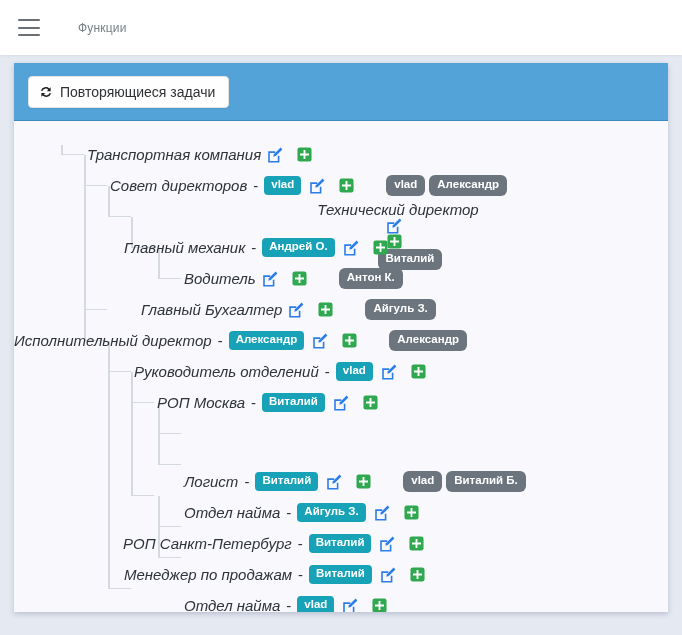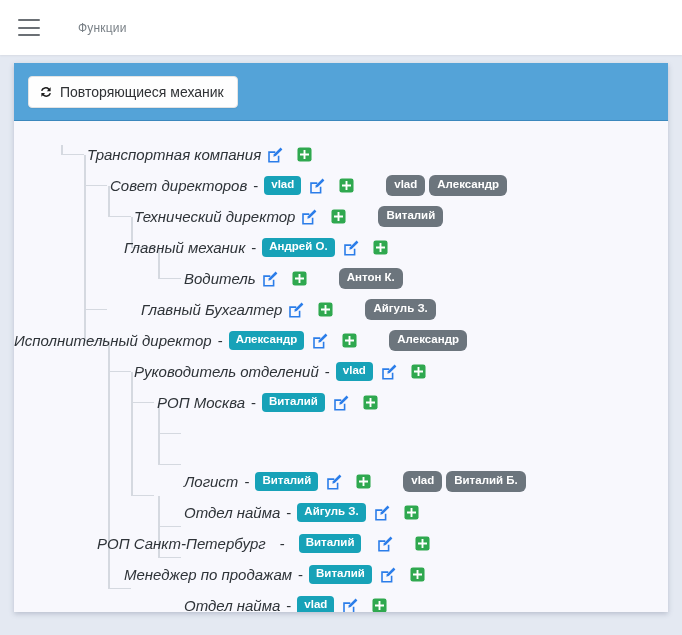--- a/index.html
+++ b/index.html
@@ -183,21 +183,21 @@
 </div>
 
 <div class="page">
   <div class="card">
 
     <div class="card-header">
       <div class="btn-recurring">
         <svg class="icon-refresh" viewBox="0 0 16 16">
           <path d="M2.2 6.2a5.9 5.9 0 0 1 9.6-2.1l1.5-1.5V7H8.9l1.7-1.7a4.2 4.2 0 0 0-6.8 1.5zM13.8 9.8a5.9 5.9 0 0 1-9.6 2.1l-1.5 1.5V9h4.4l-1.7 1.7a4.2 4.2 0 0 0 6.8-1.5z" fill="#1c1c1c"></path>
         </svg>
-        <span>Повторяющиеся механик</span>
+        <span>Повторяющиеся задачи</span>
       </div>
     </div>
 
     <div class="tree">
       <svg class="lines" viewBox="0 0 654 470" preserveAspectRatio="none">
           <line x1="71" y1="33.5" x2="71" y2="219.5" stroke="#d5d9e0" stroke-width="1.4" shape-rendering="crispEdges"></line>
           <line x1="71" y1="64.5" x2="93" y2="64.5" stroke="#d5d9e0" stroke-width="1.4" shape-rendering="crispEdges"></line>
           <line x1="71" y1="188.5" x2="93" y2="188.5" stroke="#d5d9e0" stroke-width="1.4" shape-rendering="crispEdges"></line>
           <line x1="71" y1="219.5" x2="93" y2="219.5" stroke="#d5d9e0" stroke-width="1.4" shape-rendering="crispEdges"></line>
           <line x1="95" y1="64.5" x2="95" y2="95.5" stroke="#d5d9e0" stroke-width="1.4" shape-rendering="crispEdges"></line>
@@ -251,21 +251,21 @@
               <svg class="icon-plus" viewBox="0 0 16 16">
   <rect x="0.5" y="0.5" width="15" height="15" rx="2.5" fill="#2fa84f"></rect>
   <path d="M7 3.2h2v3.8h3.8v2H9v3.8H7V9H3.2V7H7z" fill="#ffffff"></path>
 </svg>
             </span>
             <span class="chips">
               <span class="badge-gray">vlad</span>
               <span class="badge-gray">Александр</span>
             </span>
           </div>
-          <div class="row" style="padding-left: 120px;">
+          <div class="row" style="padding-left: 120px; flex-direction: column;">
             <span class="row-label">Технический директор</span>
             <span class="act">
               <svg class="icon-edit" viewBox="0 0 16 16">
   <path d="M1.2 4.3h7.1v1.6H2.8v8h8v-5.1h1.6v6.7H1.2z" fill="#2b7de9"></path>
   <path d="M13.6 0.6l1.8 1.8-6.7 6.7-2.4.6.6-2.4z" fill="#2b7de9"></path>
 </svg>
             </span>
             <span class="act">
               <svg class="icon-plus" viewBox="0 0 16 16">
   <rect x="0.5" y="0.5" width="15" height="15" rx="2.5" fill="#2fa84f"></rect>
@@ -414,21 +414,21 @@
   <path d="M13.6 0.6l1.8 1.8-6.7 6.7-2.4.6.6-2.4z" fill="#2b7de9"></path>
 </svg>
             </span>
             <span class="act">
               <svg class="icon-plus" viewBox="0 0 16 16">
   <rect x="0.5" y="0.5" width="15" height="15" rx="2.5" fill="#2fa84f"></rect>
   <path d="M7 3.2h2v3.8h3.8v2H9v3.8H7V9H3.2V7H7z" fill="#ffffff"></path>
 </svg>
             </span>
           </div>
-          <div class="row" style="padding-left: 83px; gap: 8px;">
+          <div class="row" style="padding-left: 109px;">
             <span class="row-label">РОП Санкт-Петербург</span>
             <span class="dash">-</span>
             <span class="badge-teal">Виталий</span>
             <span class="act">
               <svg class="icon-edit" viewBox="0 0 16 16">
   <path d="M1.2 4.3h7.1v1.6H2.8v8h8v-5.1h1.6v6.7H1.2z" fill="#2b7de9"></path>
   <path d="M13.6 0.6l1.8 1.8-6.7 6.7-2.4.6.6-2.4z" fill="#2b7de9"></path>
 </svg>
             </span>
             <span class="act">

